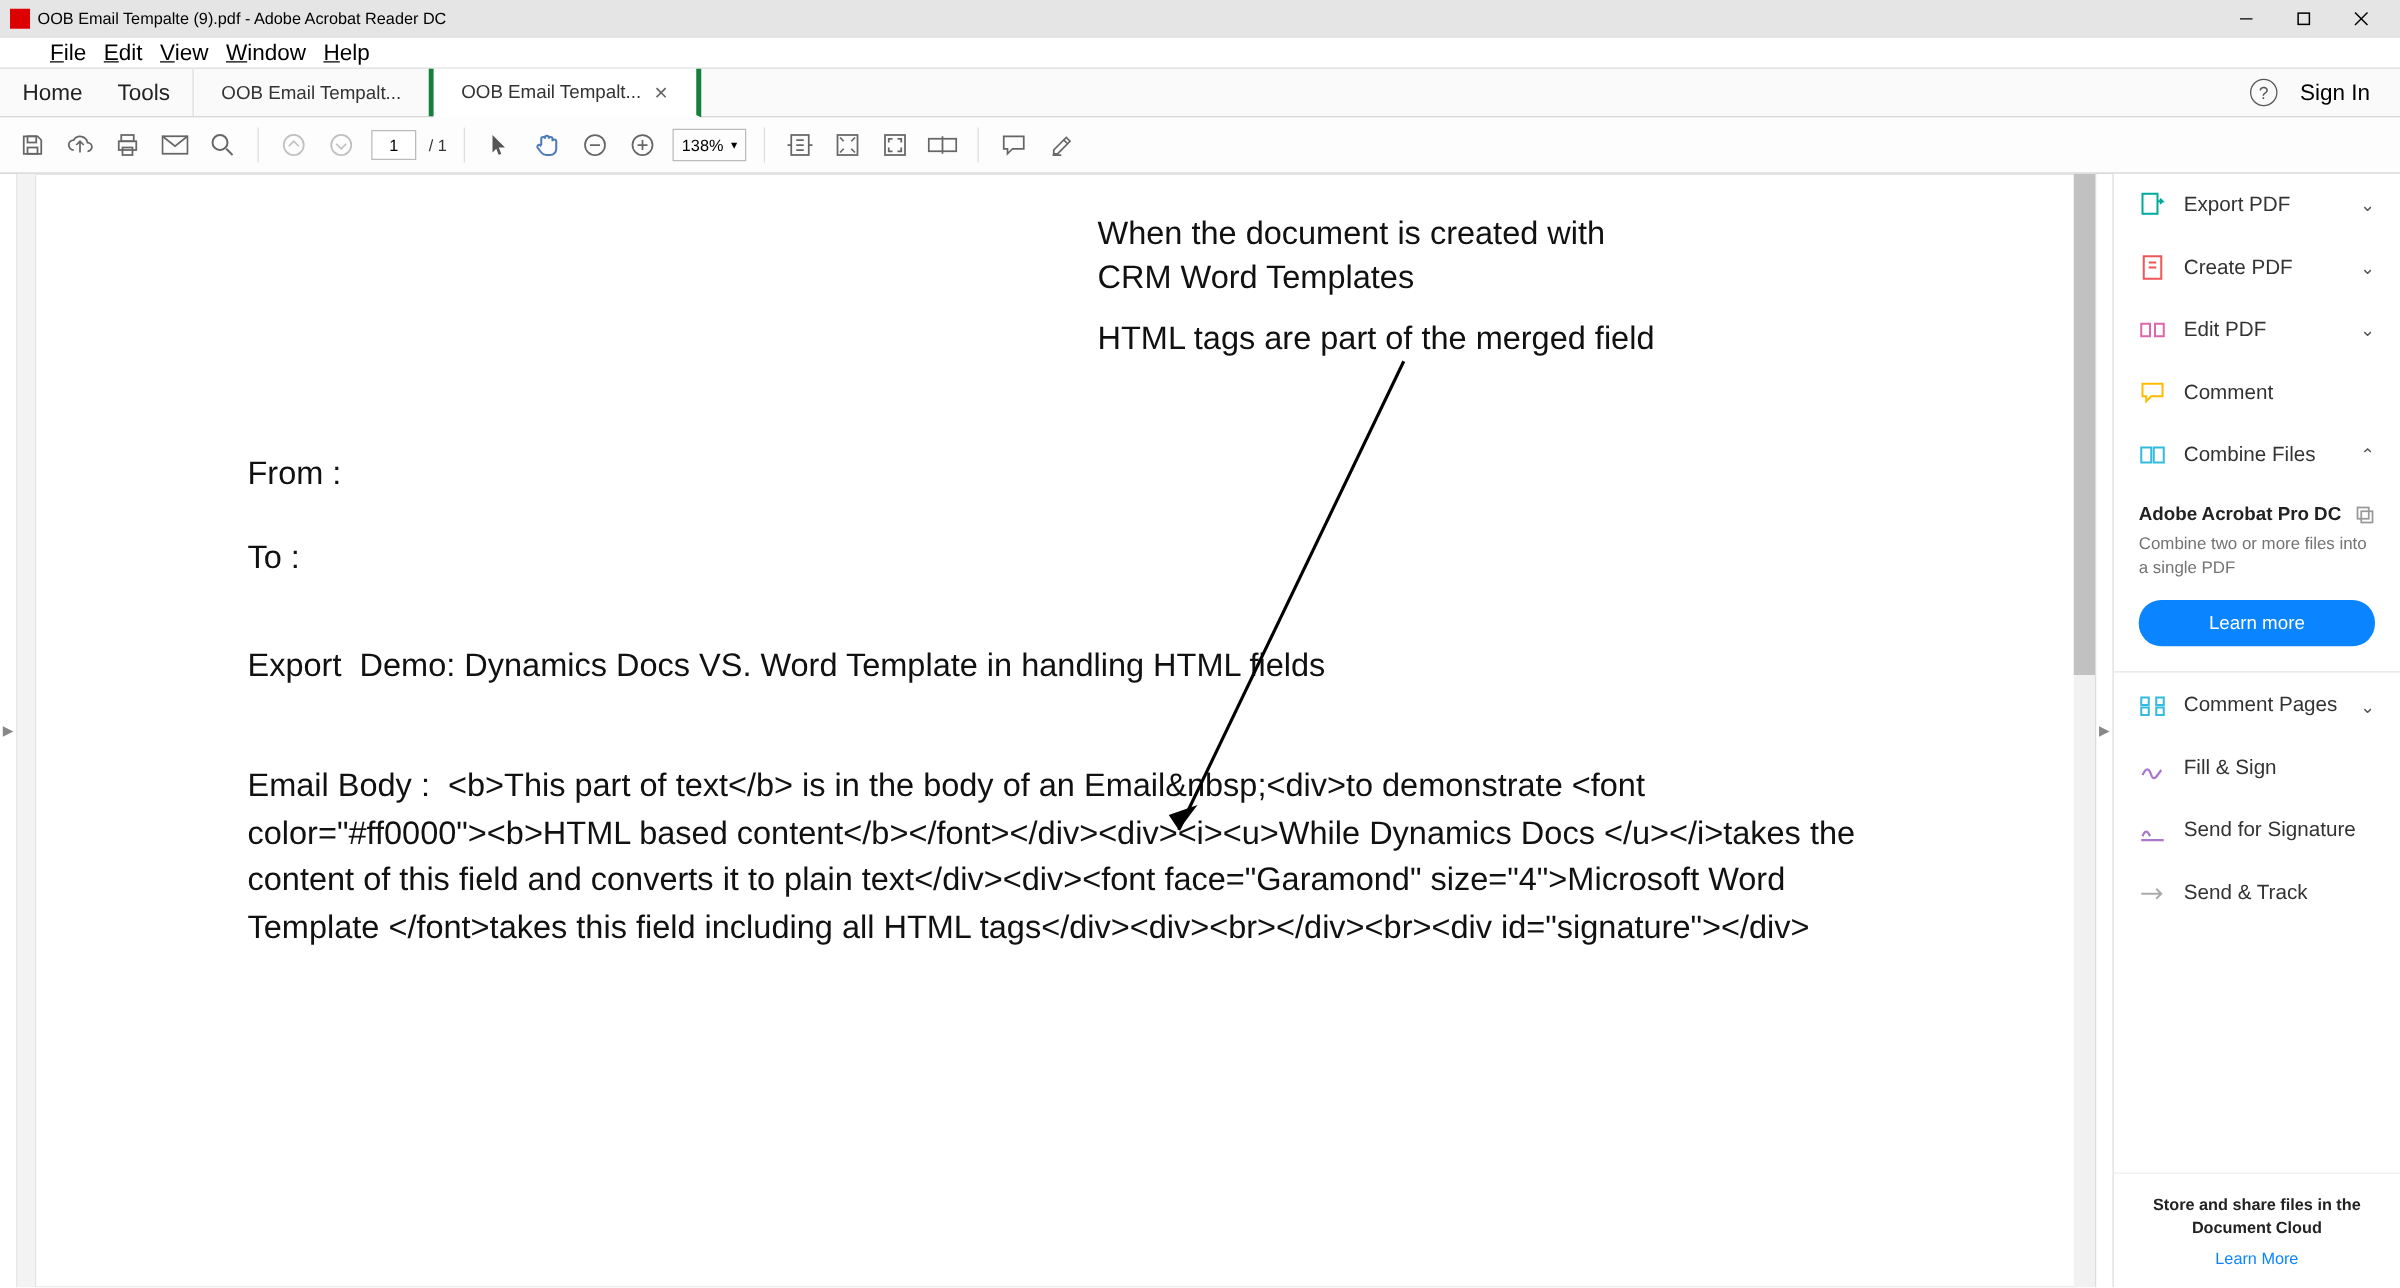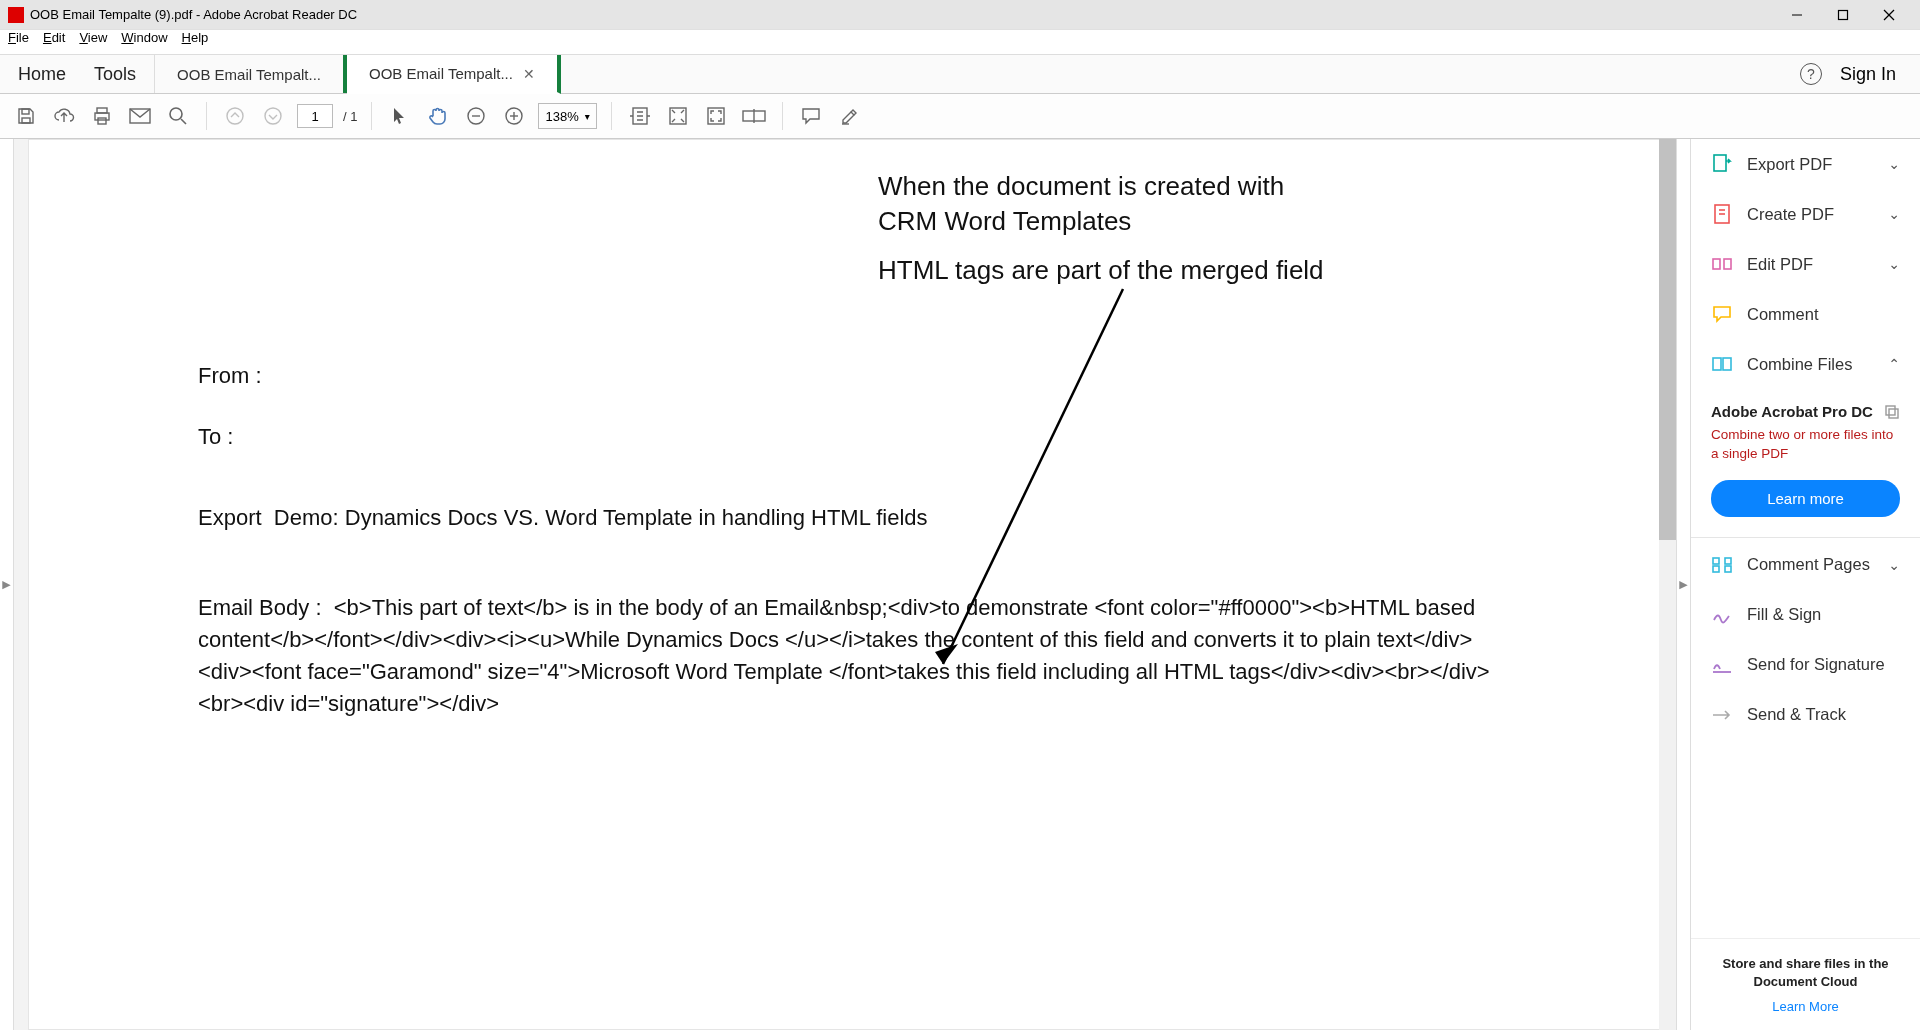--- a/index.html
+++ b/index.html
@@ -6,21 +6,21 @@
 body { background: #fff; width: 1920px; height: 1030px; overflow: hidden; position: relative; }
 
 
 .titlebar { height: 30px; display: flex; align-items: center; padding: 0 8px; background: #e5e5e5; border-bottom: 1px solid #e0e0e0; }
 .titlebar-icon { width: 16px; height: 16px; margin-right: 6px; background: #d00; display: inline-block; }
 .titlebar-text { font-size: 13px; color: #000; flex: 1; }
 .window-controls { display: flex; gap: 0; }
 .window-btn { width: 46px; height: 30px; display: flex; align-items: center; justify-content: center; font-size: 14px; cursor: pointer; }
 
 
-.menubar { height: 24px; display: flex; padding: 0 8px; gap: 14px; font-size: 13px; }
+.menubar { height: 24px; display: flex; align-items: center; padding: 0 8px; gap: 14px; font-size: 18px; margin-left: 32px; }
 .menu-item { cursor: pointer; }
 .menu-item u { text-decoration: underline; }
 
 
 .navrow { height: 40px; display: flex; align-items: stretch; border-top: 1px solid #ddd; border-bottom: 1px solid #ccc; background: #fafafa; }
 .nav-fixed { display: flex; align-items: center; gap: 28px; padding: 0 18px; font-size: 18px; color: #222; border-right: 1px solid #ddd; }
 .nav-fixed span { cursor: pointer; }
 .doc-tab { display: flex; align-items: center; padding: 0 22px; border-right: 4px solid #15803d; font-size: 15px; color: #333; gap: 10px; cursor: pointer; }
 .doc-tab.active { background: #fff; border-bottom: 2px solid #fff; margin-bottom: -1px; }
 .doc-tab .close { font-size: 14px; color: #666; }
@@ -40,36 +40,36 @@
 .left-handle { width: 14px; border-right: 1px solid #ddd; display: flex; align-items: center; justify-content: center; color: #888; font-size: 11px; cursor: pointer; }
 .doc-area { flex: 1; background: #f3f3f3; position: relative; overflow: hidden; }
 .doc-page { background: #fff; margin: 0 14px; height: 100%; padding: 50px 170px 40px 170px; position: relative; box-shadow: inset 0 0 0 1px #e5e5e5; }
 .doc-scrollbar { position: absolute; right: 0; top: 0; width: 17px; height: 100%; background: #f1f1f1; }
 .doc-scroll-thumb { width: 100%; height: 45%; background: #c1c1c1; }
 
 .annot { position: absolute; }
 .annot-text { font-size: 26px; color: #111; line-height: 1.35; }
 .arrow-svg { position: absolute; }
 
-.doc-content { font-size: 22px; color: #111; line-height: 1.5; }
+.doc-content { font-size: 26px; color: #111; line-height: 1.5; }
 .doc-content .row { margin-bottom: 28px; }
 .doc-content .subject { margin-top: 48px; margin-bottom: 58px; }
 .doc-content .body { line-height: 1.45; }
 
 .right-handle { width: 14px; border-left: 1px solid #ddd; display: flex; align-items: center; justify-content: center; color: #888; font-size: 11px; cursor: pointer; }
 
 
 .rpanel { width: 230px; border-left: 1px solid #ddd; display: flex; flex-direction: column; background: #fff; }
 .rpanel-item { display: flex; align-items: center; padding: 14px 20px; gap: 14px; font-size: 16.5px; color: #333; cursor: pointer; }
 .rpanel-item .ricon { width: 22px; height: 22px; display: flex; align-items: center; justify-content: center; }
 .rpanel-item .chev { margin-left: auto; color: #555; font-size: 14px; }
 .rpanel-sep { border-top: 1px solid #e5e5e5; margin: 2px 0; }
 .rpanel-promo { padding: 14px 20px 18px; }
 .rpanel-promo .ptitle { font-weight: bold; font-size: 15px; color: #222; margin-bottom: 6px; display: flex; align-items: center; gap: 8px; }
-.rpanel-promo .pdesc { font-size: 13.5px; color: #b91c1c; line-height: 1.4; margin-bottom: 16px; }
+.rpanel-promo .pdesc { font-size: 13.5px; color: #737373; line-height: 1.4; margin-bottom: 16px; }
 .learn-btn { background: #0a84ff; color: #fff; border: none; border-radius: 18px; padding: 10px 0; width: 100%; font-size: 15px; cursor: pointer; }
 .rpanel-foot { margin-top: auto; padding: 16px 20px; text-align: center; border-top: 1px solid #eee; }
 .rpanel-foot .ftext { font-size: 13px; color: #222; font-weight: 600; line-height: 1.4; }
 .rpanel-foot .flink { font-size: 13px; color: #0a84ff; margin-top: 8px; cursor: pointer; }
 
 
 .ic-export { color: #0a9; }
 .ic-create { color: #e55; }
 .ic-edit { color: #d6a; }
 .ic-comment { color: #fb0; }

